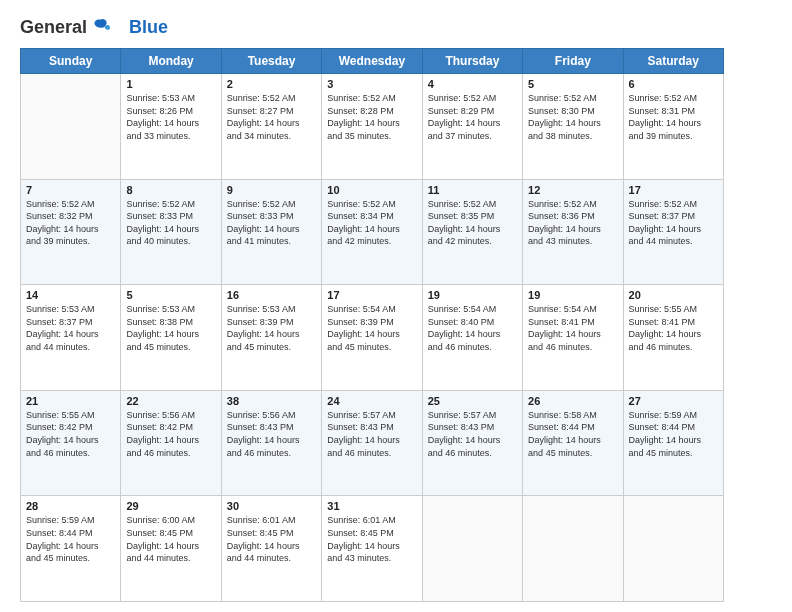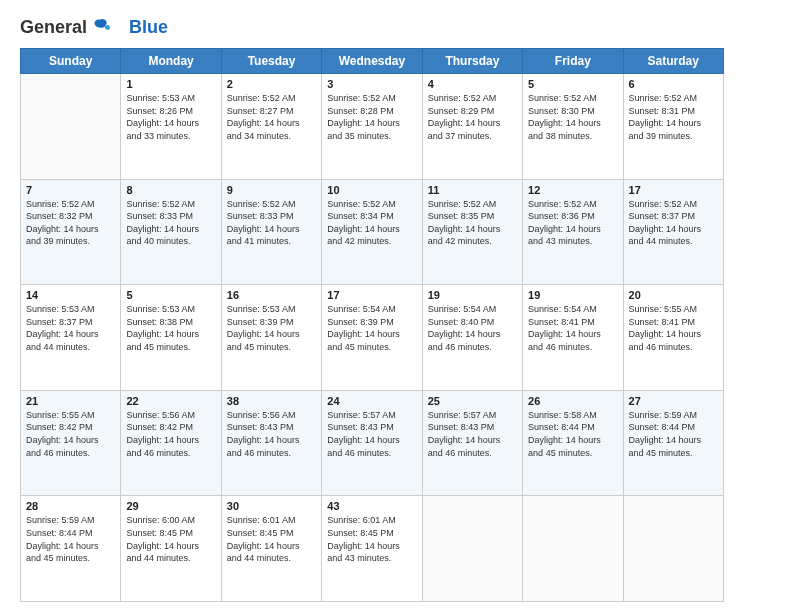--- a/index.html
+++ b/index.html
@@ -256,21 +256,21 @@
           </td>
           <td>
             <div class="day-number">29</div>
             <div class="day-info">Sunrise: 6:00 AM<br>Sunset: 8:45 PM<br>Daylight: 14 hours and 44 minutes.</div>
           </td>
           <td>
             <div class="day-number">30</div>
             <div class="day-info">Sunrise: 6:01 AM<br>Sunset: 8:45 PM<br>Daylight: 14 hours and 44 minutes.</div>
           </td>
           <td>
-            <div class="day-number">43</div>
+            <div class="day-number">31</div>
             <div class="day-info">Sunrise: 6:01 AM<br>Sunset: 8:45 PM<br>Daylight: 14 hours and 43 minutes.</div>
           </td>
           <td class="empty"></td>
           <td class="empty"></td>
           <td class="empty"></td>
         </tr>
       </tbody>
   </table>
 </div>
 

